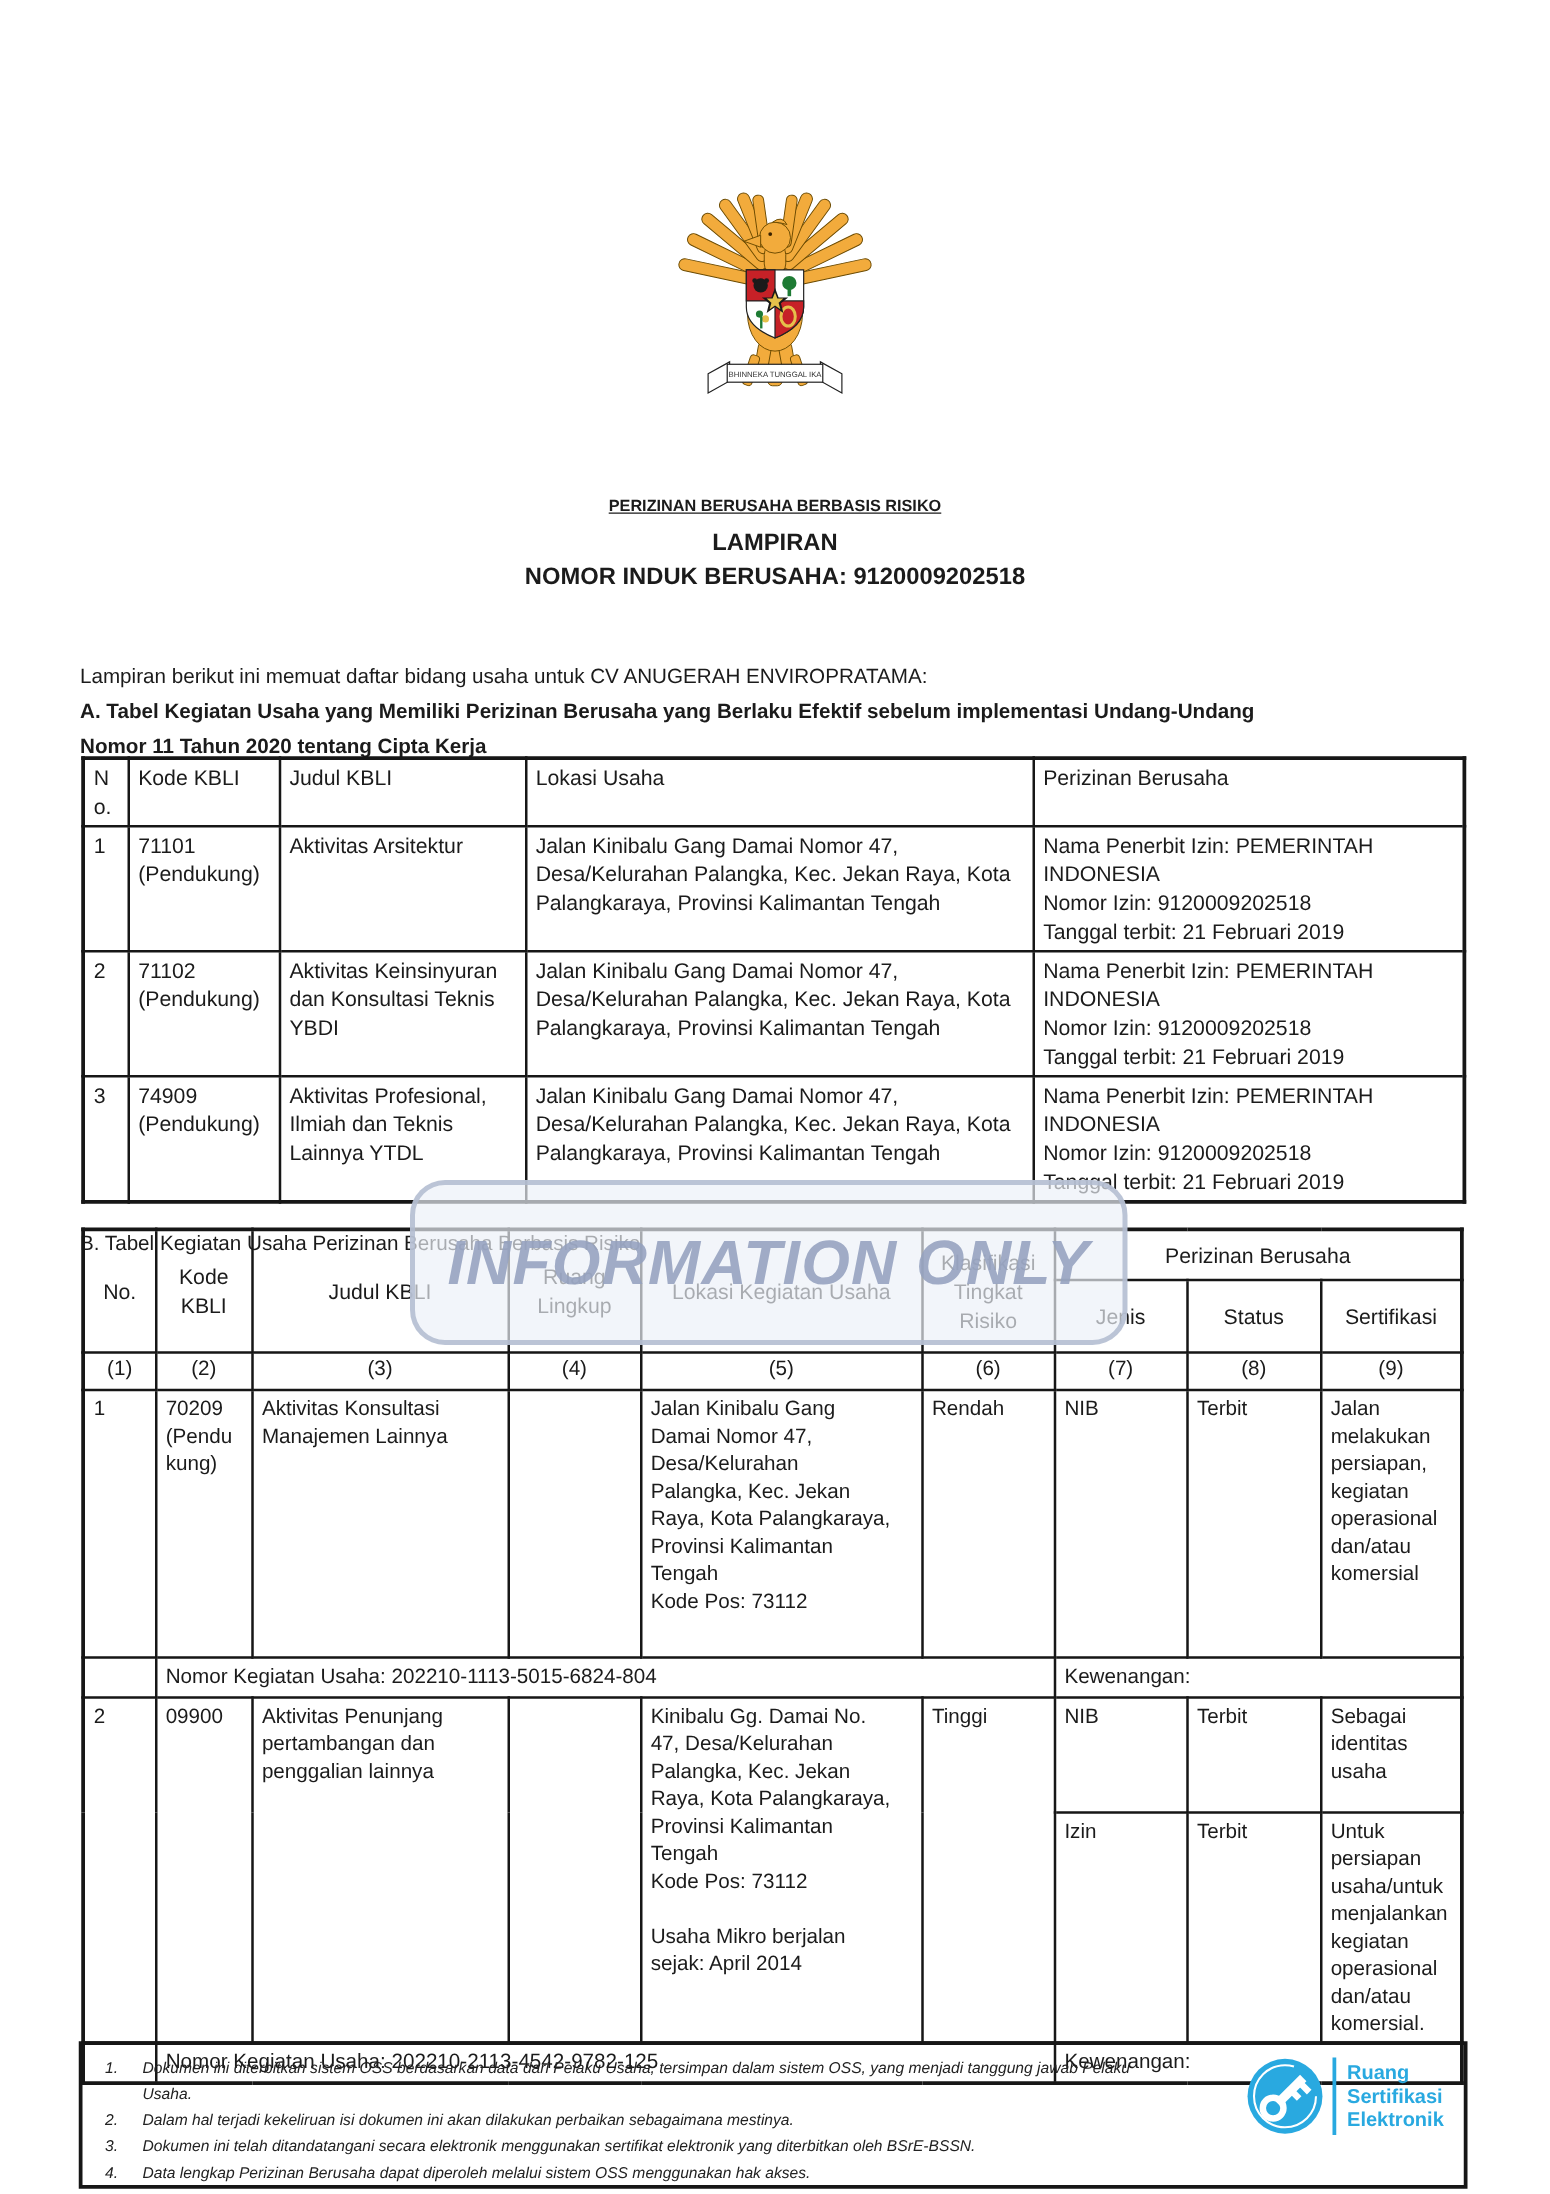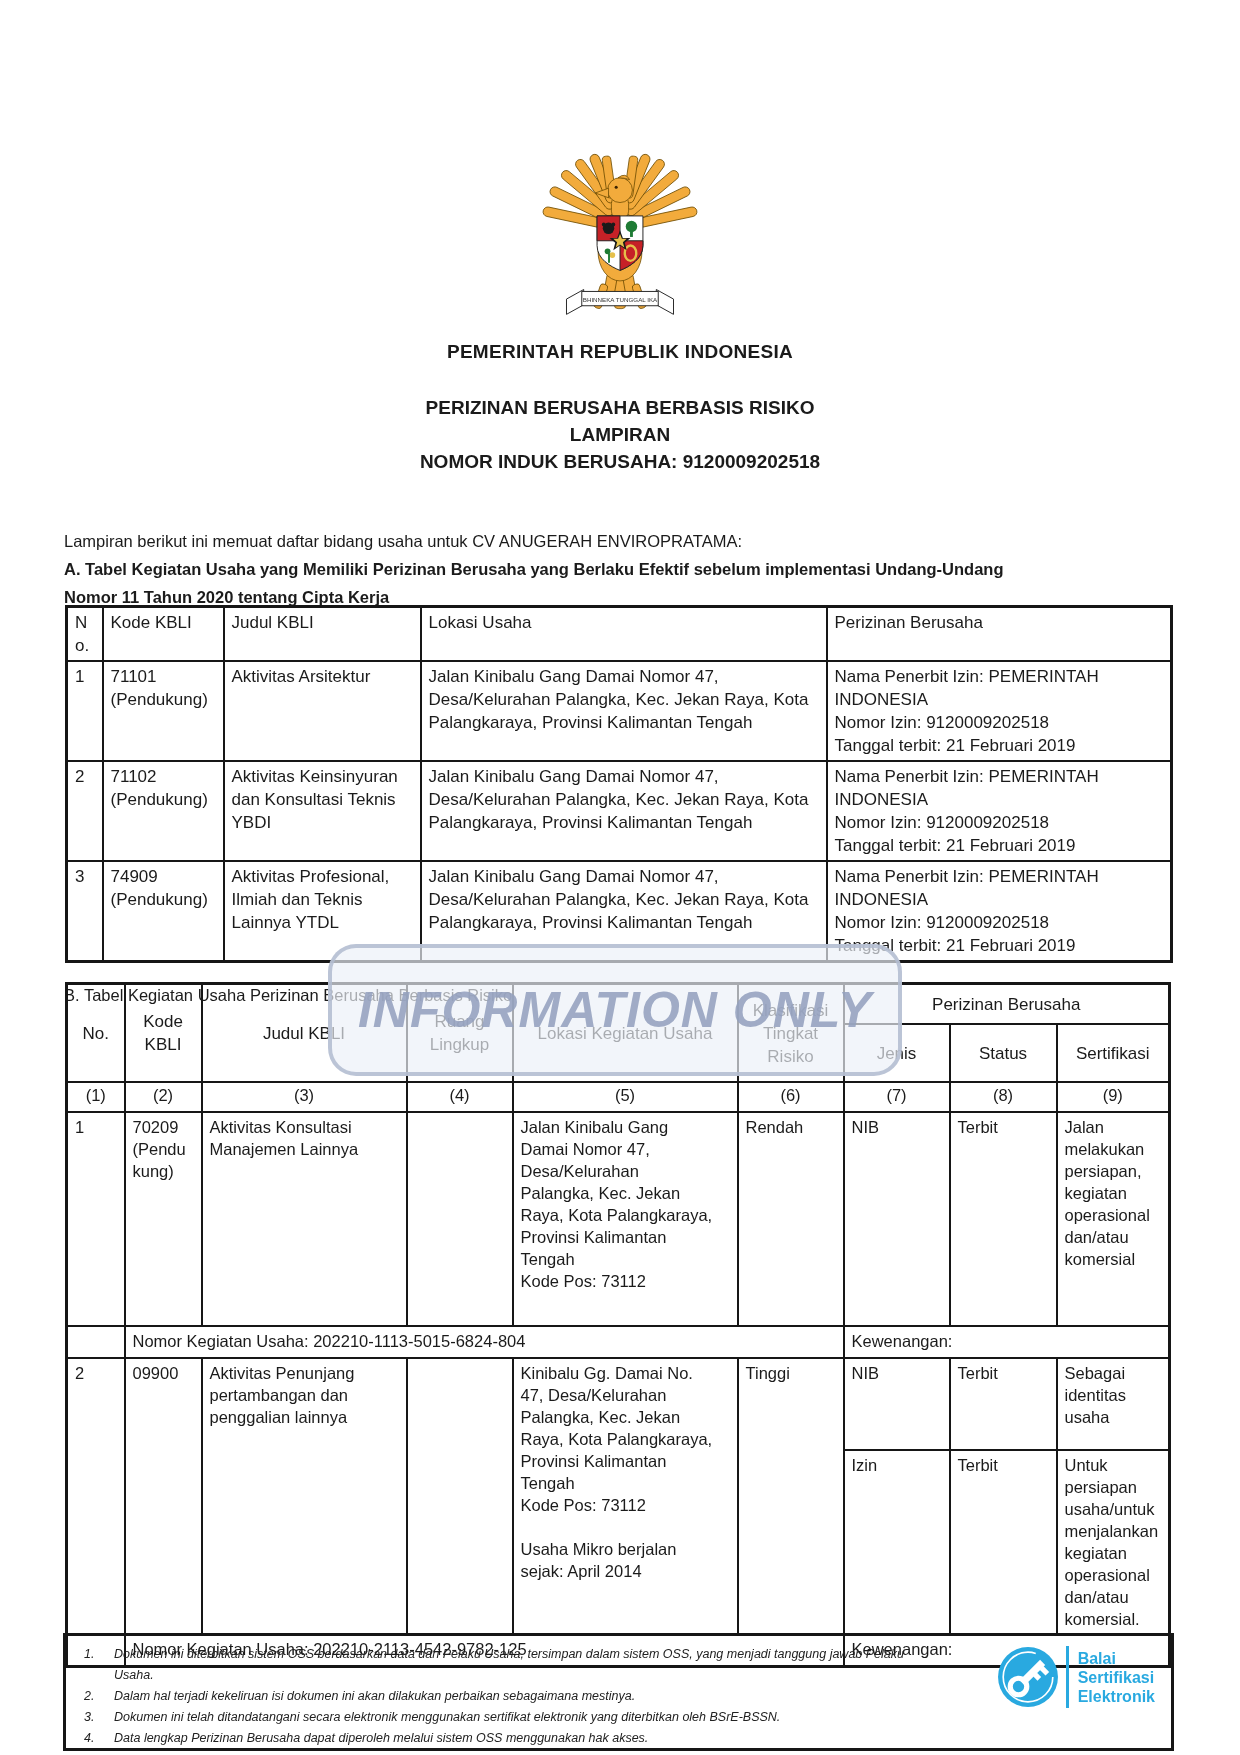--- a/index.html
+++ b/index.html
@@ -3,21 +3,21 @@
 <meta charset="utf-8">
 <style>
   html,body{margin:0;padding:0;background:#ffffff;}
   .page{position:relative;width:1240px;height:1755px;background:#fff;overflow:hidden;
         font-family:"Liberation Sans", sans-serif;color:#1b1b1b;}
 
   
   .emblem{position:absolute;left:0;right:0;top:140px;text-align:center;}
   .hline{position:absolute;left:0;right:0;text-align:center;font-weight:bold;}
   .h-gov{top:341px;font-size:19px;letter-spacing:.3px;}
-  .h-title{top:397px;font-size:19px;}
+  .h-title{top:397px;font-size:13px;text-decoration:underline;}
   .h-lamp{top:424px;font-size:19px;}
   .h-nib{top:451px;font-size:19px;}
 
   
   .intro{position:absolute;left:64px;top:527px;width:1110px;font-size:16.5px;line-height:28px;}
   .intro .bold{font-weight:bold;}
 
   
   table{border-collapse:collapse;table-layout:fixed;}
   .doc-table{position:absolute;left:65px;width:1105px;border:3px solid #161616;}
@@ -130,21 +130,20 @@
 
       <g>
         <path d="M34 166 L52 156 L52 172 L34 182 Z" fill="#fff" stroke="#222" stroke-width="1"></path>
         <path d="M146 166 L128 156 L128 172 L146 182 Z" fill="#fff" stroke="#222" stroke-width="1"></path>
         <rect x="50" y="158" width="80" height="15" fill="#fff" stroke="#222" stroke-width="1"></rect>
         <text x="90" y="169" font-size="6.5" text-anchor="middle" fill="#333" font-family="Liberation Sans, sans-serif">BHINNEKA TUNGGAL IKA</text>
       </g>
     </svg>
   </div>
 
-  <div class="hline h-gov">PEMERINTAH REPUBLIK INDONESIA</div>
   <div class="hline h-title">PERIZINAN BERUSAHA BERBASIS RISIKO</div>
   <div class="hline h-lamp">LAMPIRAN</div>
   <div class="hline h-nib">NOMOR INDUK BERUSAHA: 9120009202518</div>
 
   <div class="intro">
     <div>Lampiran berikut ini memuat daftar bidang usaha untuk CV ANUGERAH ENVIROPRATAMA:</div>
     <div class="bold">A. Tabel Kegiatan Usaha yang Memiliki Perizinan Berusaha yang Berlaku Efektif sebelum implementasi Undang-Undang</div>
     <div class="bold">Nomor 11 Tahun 2020 tentang Cipta Kerja</div>
   </div>
 
@@ -325,20 +324,20 @@
         <circle cx="30" cy="30" r="24" fill="none" stroke="#ffffff" stroke-width="1.6" stroke-dasharray="120 40"></circle>
         <g transform="rotate(45 30 30)">
           <circle cx="30" cy="43" r="8" fill="none" stroke="#ffffff" stroke-width="5"></circle>
           <rect x="26.5" y="10" width="7" height="28" fill="#ffffff"></rect>
           <rect x="33" y="12" width="8" height="5" fill="#ffffff"></rect>
           <rect x="33" y="21" width="6" height="5" fill="#ffffff"></rect>
         </g>
       </svg>
       <div class="bse-sep"></div>
       <div class="bse-text">
-        <div>Balai</div>
+        <div>Ruang</div>
         <div>Sertifikasi</div>
         <div>Elektronik</div>
       </div>
     </div>
   </div>
 
 </div>
 
 </body></html>

